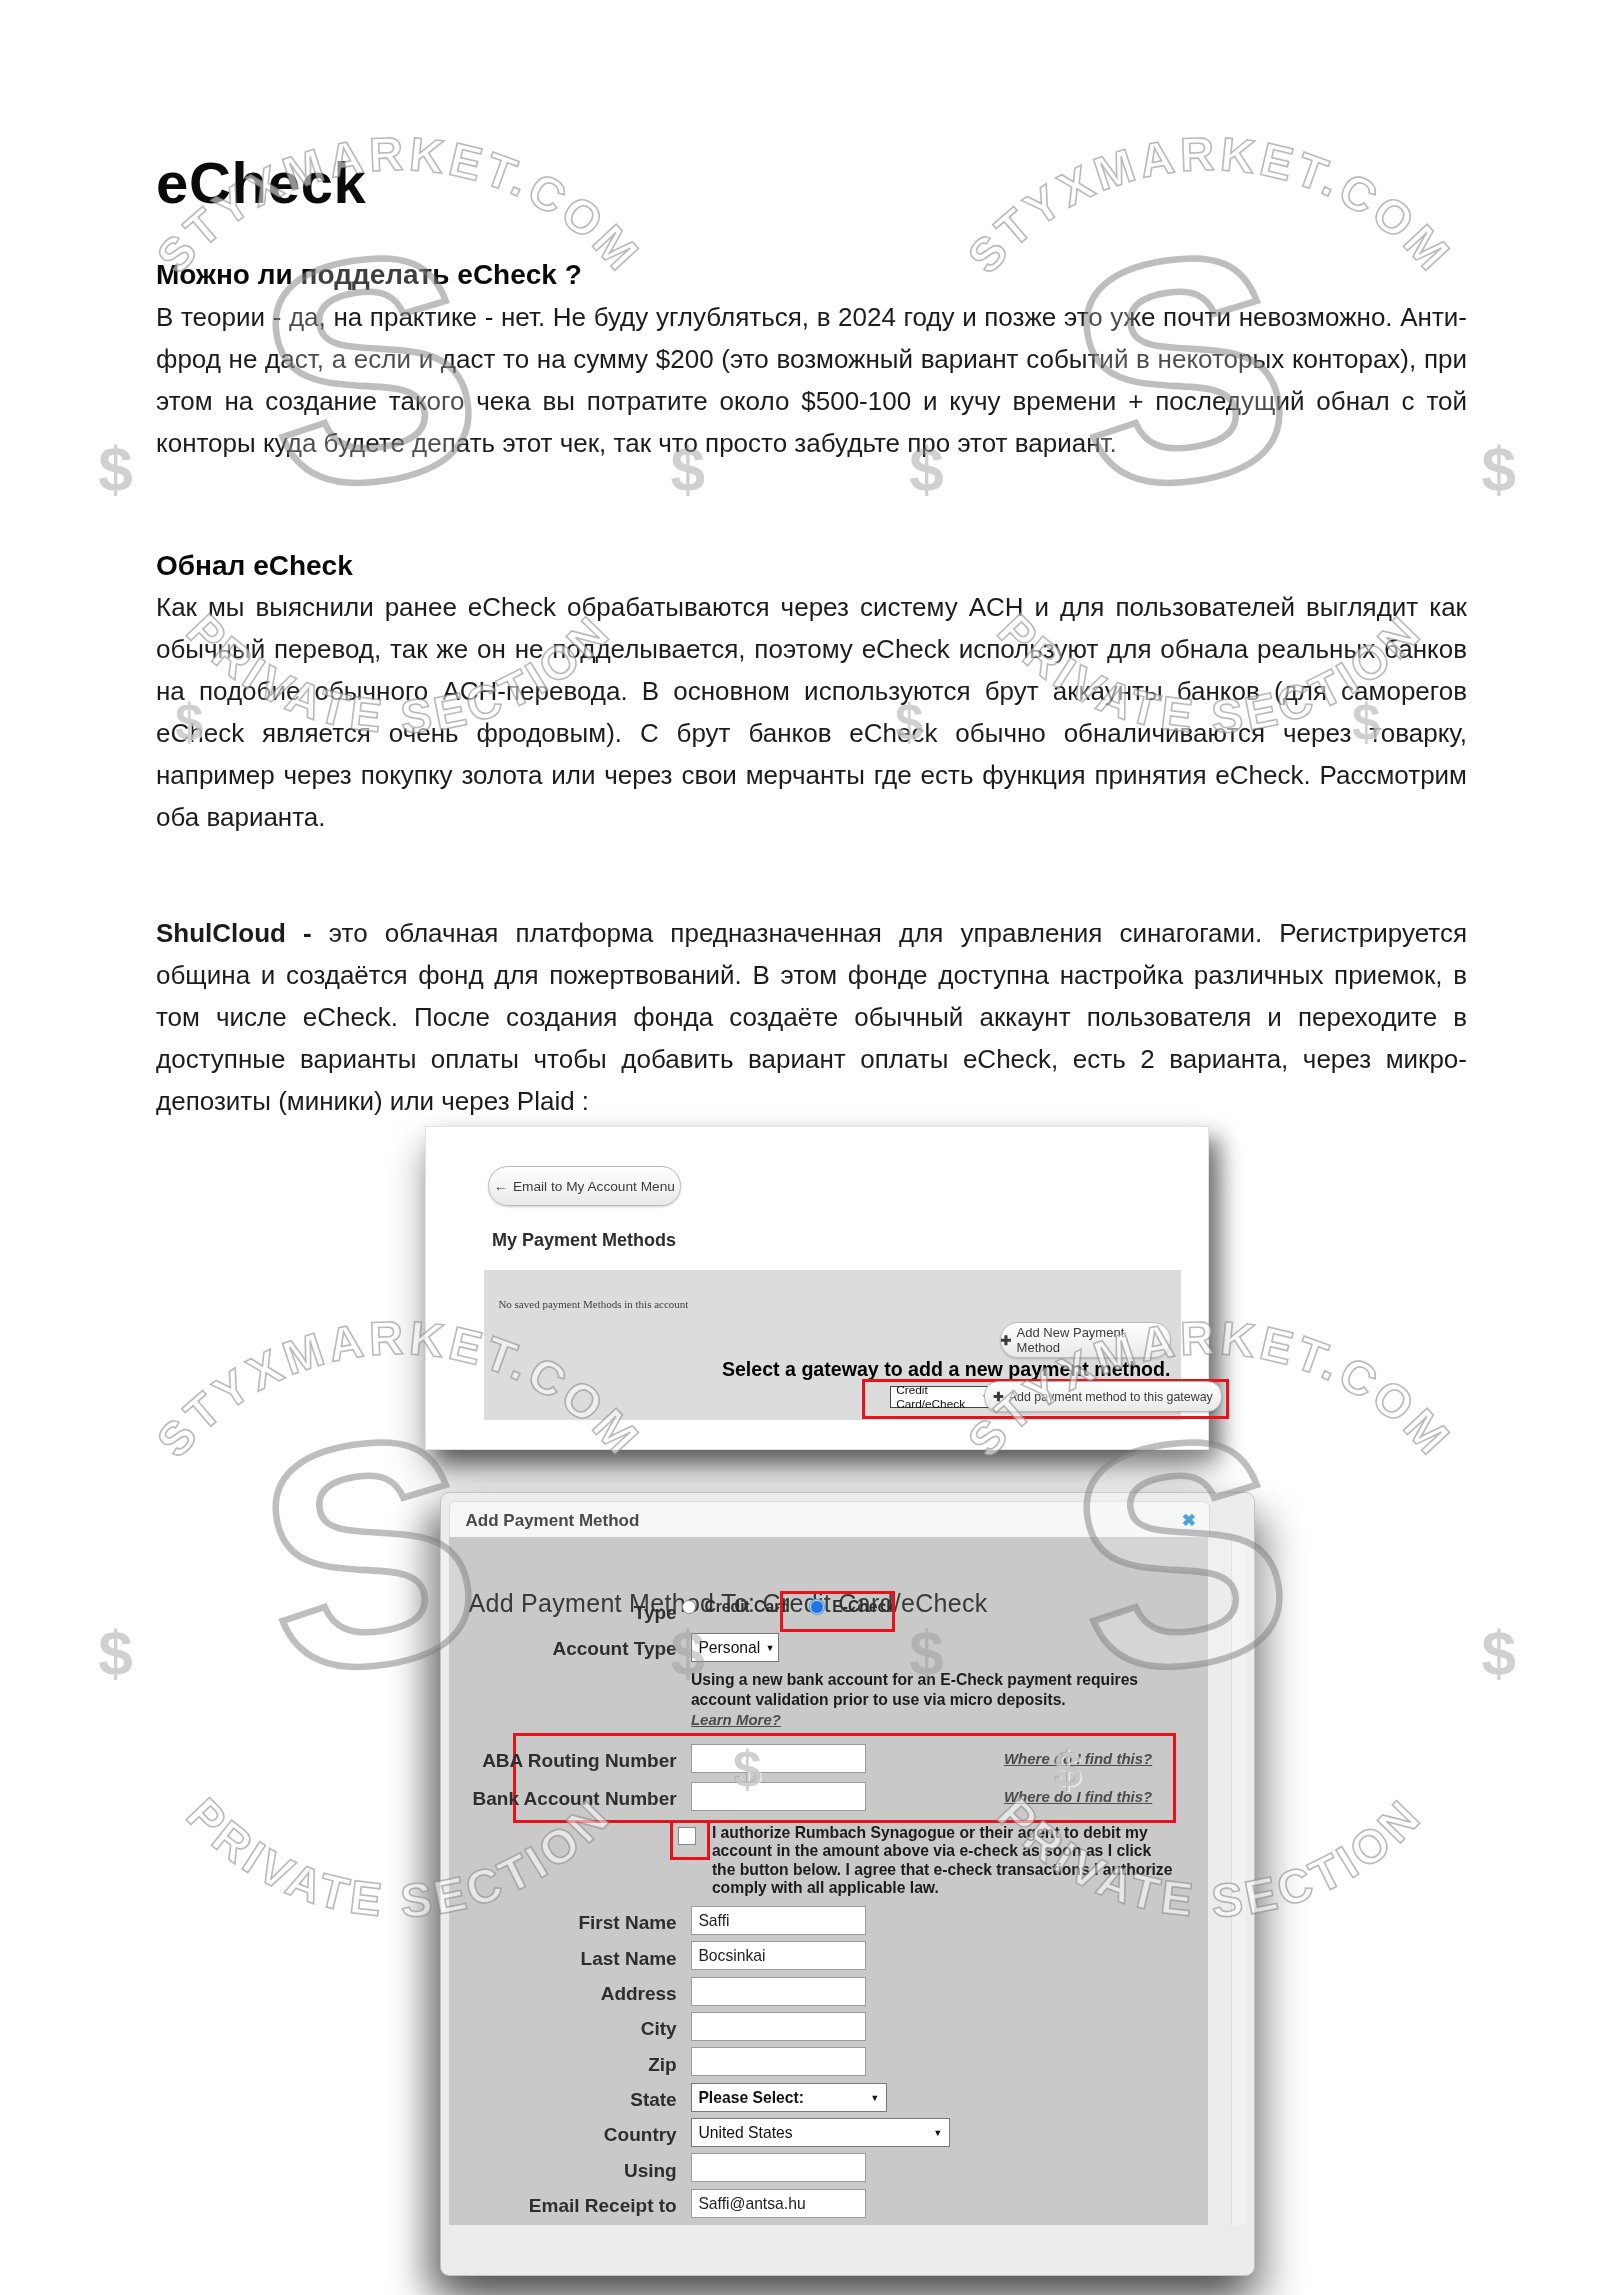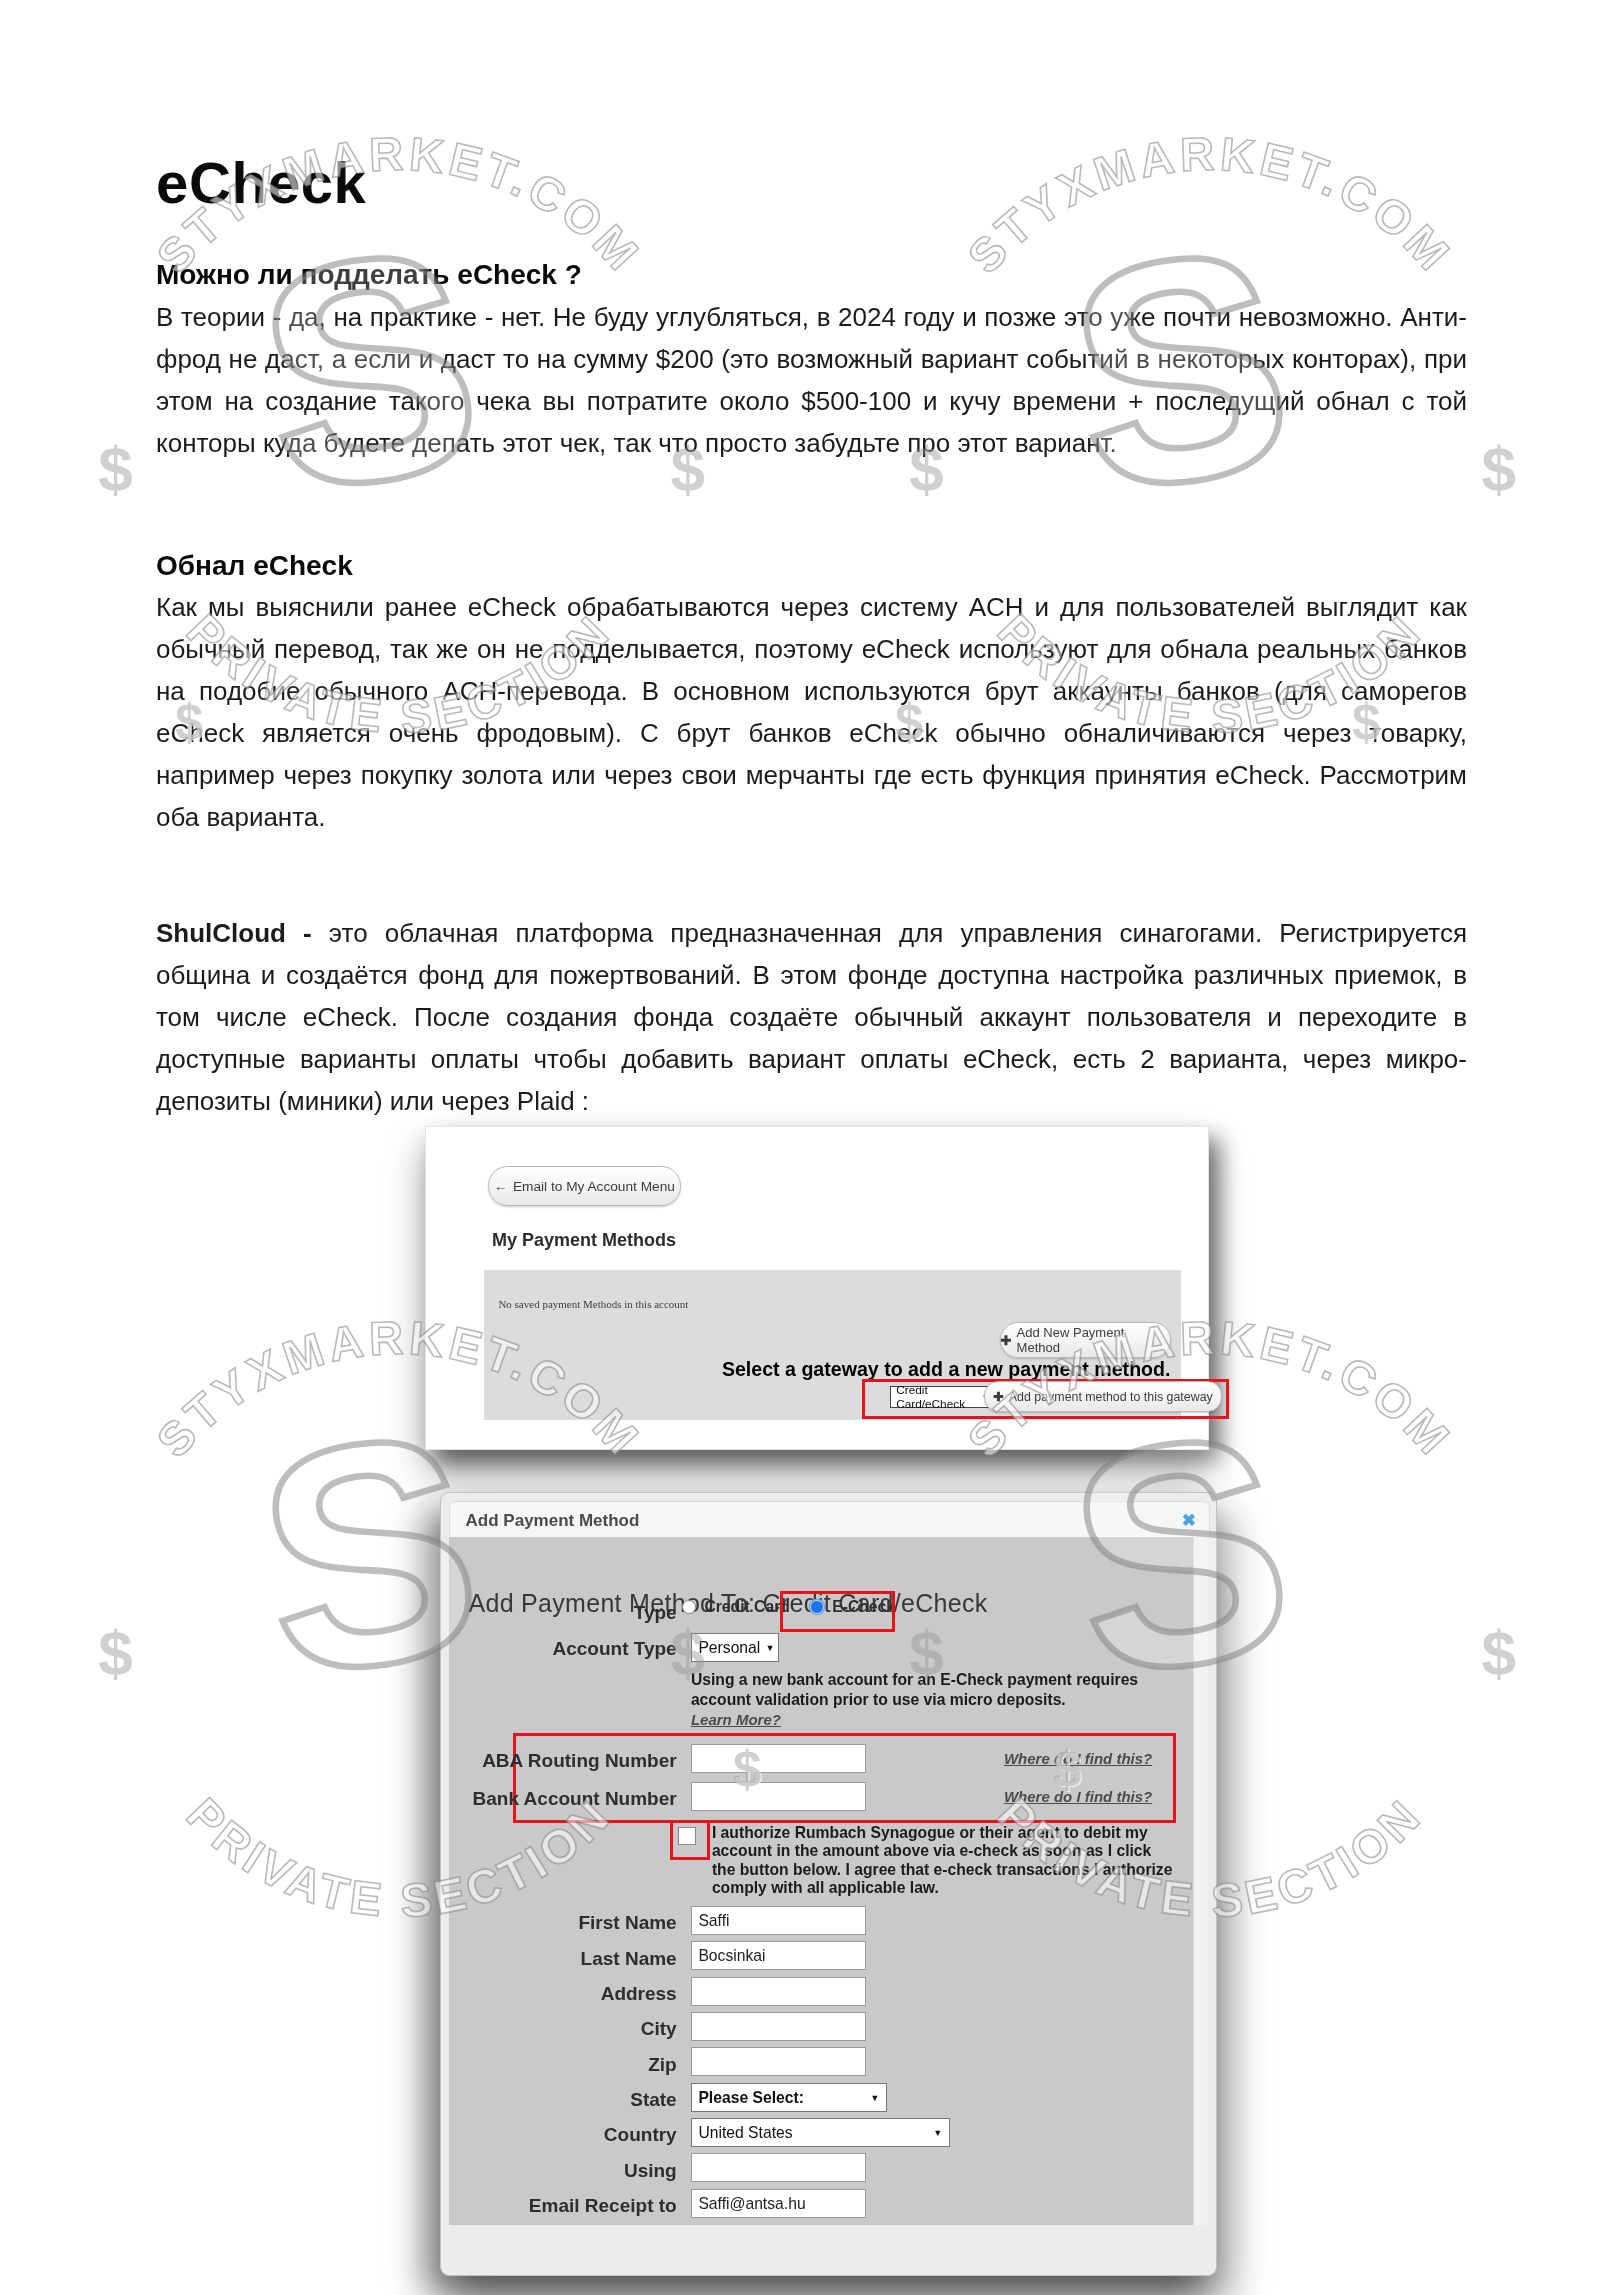--- a/index.html
+++ b/index.html
@@ -26,21 +26,21 @@
   .redbox{position:absolute;border:3.3px solid #e8131a;}
   .rb-gateway{left:378px;top:109px;width:361px;height:34px;}
   .fake-select{display:flex;align-items:center;justify-content:space-between;background:#fff;
         border:1.3px solid #444;color:#111;}
   .gw-select{position:absolute;left:386px;top:116px;width:106px;height:22px;font-size:11.8px;padding:0 5.2px;box-sizing:border-box;margin-left:20px;}
   .gw-add-btn{position:absolute;left:500px;top:111px;width:236px;height:29px;font-size:12.4px;border-radius:14.4px;}
   .plus{font-weight:800;}
   
   .dlg{position:absolute;left:440px;top:1492px;width:775px;height:782px;background:#ececec;
        border:0.7px solid #c2c2c2;border-radius:9.2px;
-       box-shadow:-14.4px 19.6px 36px rgba(0,0,0,.5),14.4px 25px 39px rgba(0,0,0,.35);}
+       box-shadow:-14.4px 19.6px 36px rgba(0,0,0,.5),14.4px 25px 39px rgba(0,0,0,.35);padding-left:38px;}
   .dlg-titlebar{position:absolute;left:7.9px;top:7.9px;width:759px;height:37px;background:#f6f6f6;
        border:0.7px solid #ddd;border-radius:6.5px 6.5px 0 0;}
   .dlg-title{position:absolute;left:15.7px;top:9.2px;font-size:17px;font-weight:700;color:#4a4a4a;}
   .dlg-close{position:absolute;right:13px;top:7.9px;font-size:17px;font-weight:800;color:#4aa3e0;cursor:pointer;}
   .dlg-content{position:absolute;left:7.9px;top:44px;width:759px;height:688px;background:#c9c9c9;}
   .scroll-strip{position:absolute;right:7.9px;top:44px;width:14.4px;height:688px;background:#f1f1f1;border-left:0.7px solid #ddd;}
   .dlg-heading{position:absolute;left:19.6px;top:52px;font-size:25px;color:#383838;letter-spacing:0.3px;}
   .dlabel{position:absolute;width:216px;text-align:right;font-size:19px;font-weight:600;color:#2e2e2e;left:11.8px;}
   .dinput{position:absolute;left:242px;width:175px;height:29px;background:#fff;border:1.3px solid #9a9a9a;
           font-size:15.7px;font-family:"Liberation Sans",sans-serif;padding:0 6.5px;box-sizing:border-box;color:#222;}

